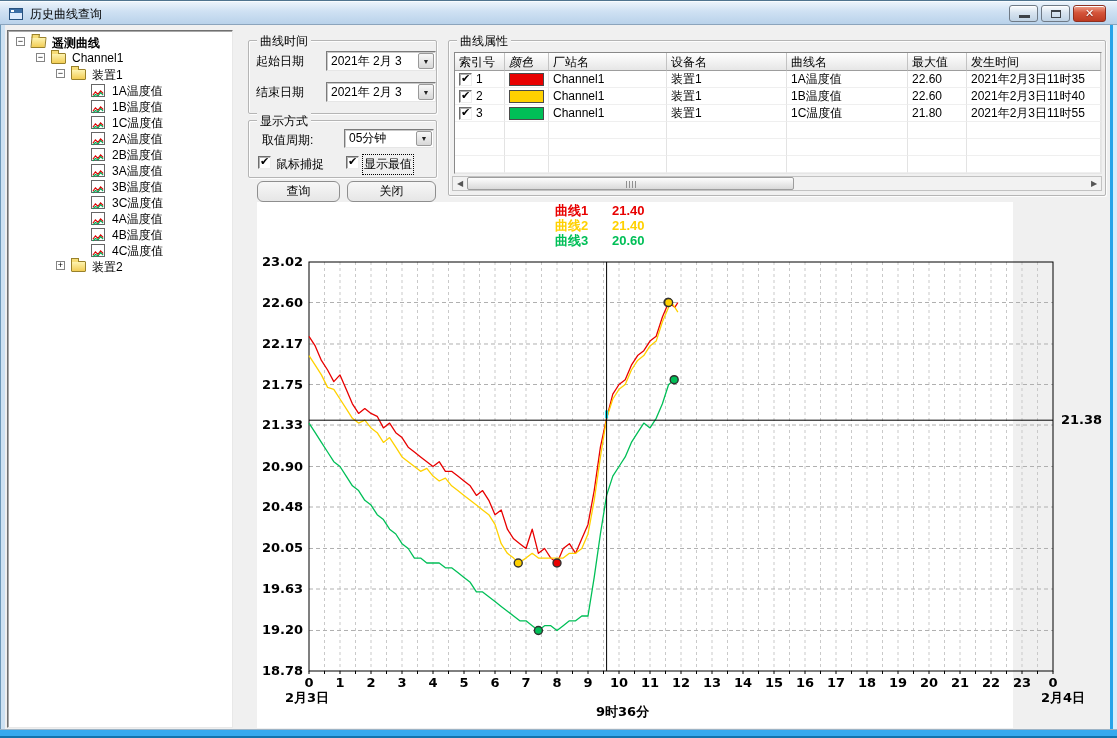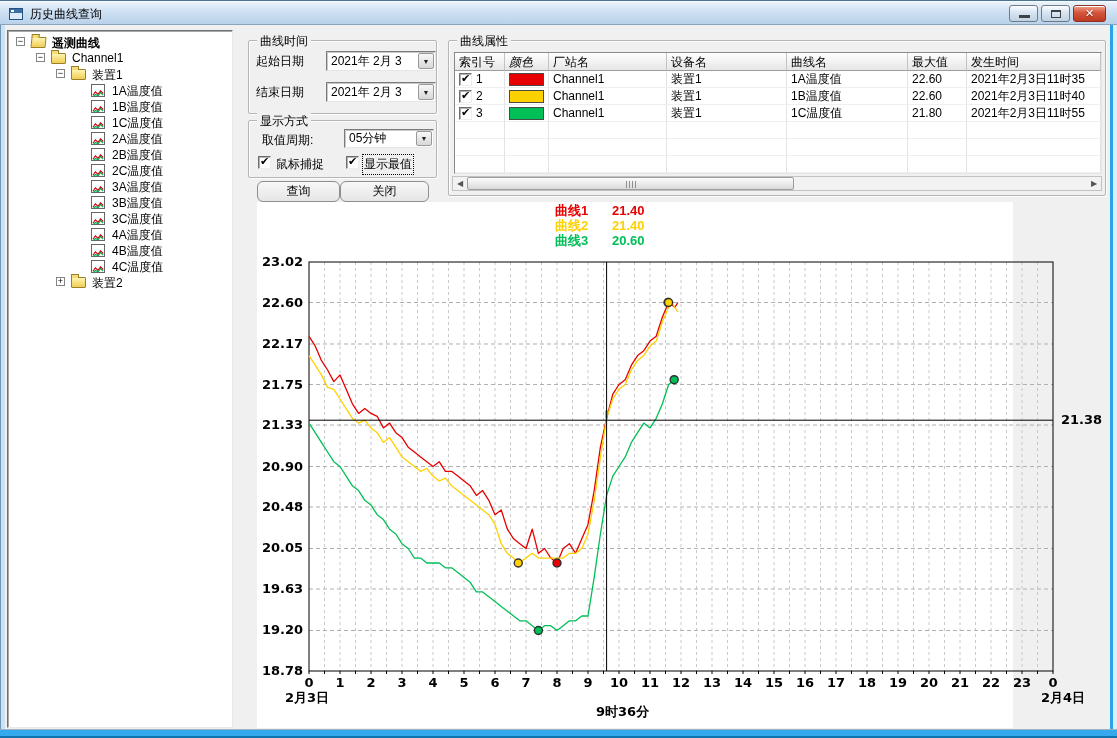--- a/index.html
+++ b/index.html
@@ -160,27 +160,20 @@
             <polyline points="1,8 4,4 7,7 10,3 13,6" fill="none" stroke="#d00" stroke-width="1.3"></polyline>
             <polyline points="1,10 4,7 7,9 10,5 13,8" fill="none" stroke="#0a5" stroke-width="1.3"></polyline>
           </svg></span>
         <span class="tlabel" style="left: 104px;">2B温度值</span>
       </div>
       <div class="trow">
         <span class="ichart" style="left: 83px;"><svg width="12" height="11" viewBox="0 0 14 12">
             <polyline points="1,8 4,4 7,7 10,3 13,6" fill="none" stroke="#d00" stroke-width="1.3"></polyline>
             <polyline points="1,10 4,7 7,9 10,5 13,8" fill="none" stroke="#0a5" stroke-width="1.3"></polyline>
           </svg></span>
-        <span class="tlabel" style="left: 104px;">2C温度值</span>
-      </div>
-      <div class="trow">
-        <span class="ichart" style="left: 83px;"><svg width="12" height="11" viewBox="0 0 14 12">
-            <polyline points="1,8 4,4 7,7 10,3 13,6" fill="none" stroke="#d00" stroke-width="1.3"></polyline>
-            <polyline points="1,10 4,7 7,9 10,5 13,8" fill="none" stroke="#0a5" stroke-width="1.3"></polyline>
-          </svg></span>
         <span class="tlabel" style="left: 104px;">3A温度值</span>
       </div>
       <div class="trow">
         <span class="ichart" style="left: 83px;"><svg width="12" height="11" viewBox="0 0 14 12">
             <polyline points="1,8 4,4 7,7 10,3 13,6" fill="none" stroke="#d00" stroke-width="1.3"></polyline>
             <polyline points="1,10 4,7 7,9 10,5 13,8" fill="none" stroke="#0a5" stroke-width="1.3"></polyline>
           </svg></span>
         <span class="tlabel" style="left: 104px;">3B温度值</span>
       </div>
       <div class="trow">
@@ -239,21 +232,21 @@
   <div class="combo" style="left:344px;top:129px;width:90px;height:19px">
     <span class="txt">05分钟</span>
     <span class="arrow">▼</span>
   </div>
   <span class="cb checked" style="left:258px;top:156px"></span>
   <span class="lbl" style="left:276px;top:156px">鼠标捕捉</span>
   <span class="cb checked" style="left:346px;top:156px"></span>
   <span class="lbl focus-dotted" style="left:364px;top:156px">显示最值</span>
 
   <div class="btn" style="left:257px;top:181px;width:83px">查询</div>
-  <div class="btn" style="left:340px;top:181px;width:89px">关闭</div>
+  <div class="btn" style="left:347px;top:181px;width:89px">关闭</div>
 
   <div class="grp" style="left:448px;top:40px;width:658px;height:156px">
     <span class="cap">曲线属性</span>
   </div>
   <div class="grid" id="grid">
       <div class="hrow">
         <div class="hcell" style="width: 50px;">索引号</div>
         <div class="hcell" style="width: 44px; font-style: italic;">颜色</div>
         <div class="hcell" style="width: 118px;">厂站名</div>
         <div class="hcell" style="width: 120px;">设备名</div>

